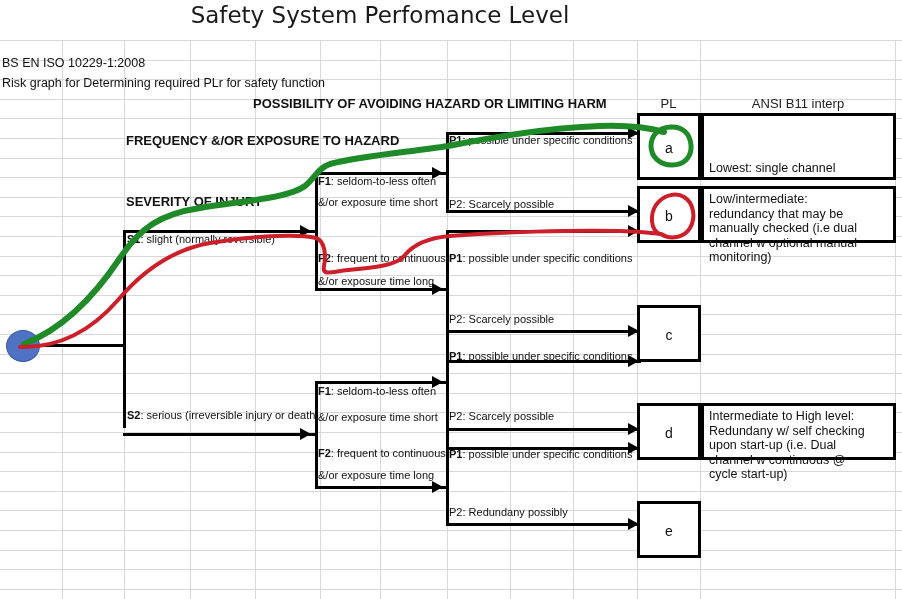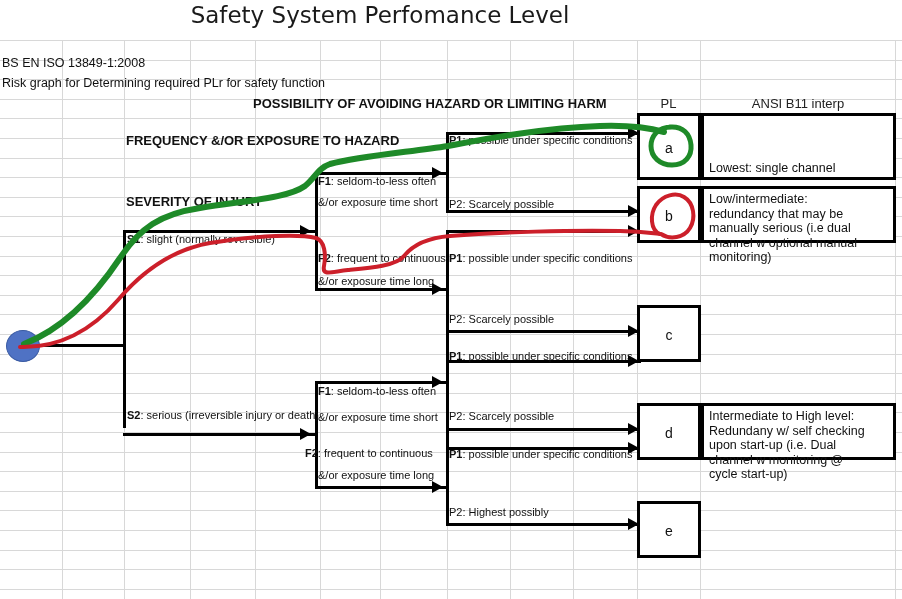--- a/index.html
+++ b/index.html
@@ -91,21 +91,21 @@
       <div class="gl-h" style="top: 491px;"></div>
       <div class="gl-h" style="top: 510px;"></div>
       <div class="gl-h" style="top: 530px;"></div>
       <div class="gl-h" style="top: 550px;"></div>
       <div class="gl-h" style="top: 569px;"></div>
       <div class="gl-h" style="top: 589px;"></div>
     </div>
 
   <div id="title">Safety System Perfomance Level</div>
 
-  <div class="cell-txt" style="left:2px;top:56px;">BS EN ISO 13849-1:2008</div>
+  <div class="cell-txt" style="left:2px;top:56px;">BS EN ISO 10229-1:2008</div>
   <div class="cell-txt" style="left:2px;top:76px;">Risk graph for Determining required PLr for safety function</div>
 
   <div class="hdr-bold" style="left:253px;top:96px;">POSSIBILITY OF AVOIDING HAZARD OR LIMITING HARM</div>
   <div class="hdr-bold" style="left:126px;top:133px;">FREQUENCY &amp;/OR EXPOSURE TO HAZARD</div>
   <div class="hdr-bold" style="left:126px;top:194px;">SEVERITY OF INJURY</div>
   <div class="hdr-plain" style="left:637px;top:96px;width:63px;">PL</div>
   <div class="hdr-plain" style="left:700px;top:96px;width:196px;">ANSI B11 interp</div>
 
   <div class="blk hline" style="left:20px;top:344px;width:106px;"></div>
 
@@ -176,67 +176,67 @@
   <div class="blabel" style="left:318px;top:252px;">
     <b>F2</b><span>: frequent to continuous</span>
   </div>
   <div class="blabel" style="left:318px;top:275px;">&amp;/or exposure time long</div>
 
   <div class="blabel" style="left:318px;top:385px;">
     <b>F1</b><span>: seldom-to-less often</span>
   </div>
   <div class="blabel" style="left:318px;top:411px;">&amp;/or exposure time short</div>
 
-  <div class="blabel" style="left:305px;top:447px;">
+  <div class="blabel" style="left:318px;top:447px;">
     <b>F2</b><span>: frequent to continuous</span>
   </div>
   <div class="blabel" style="left:318px;top:469px;">&amp;/or exposure time long</div>
 
   <div class="blabel" style="left:449px;top:134px;">
     <b>P1</b><span>: possible under specific conditions</span>
   </div>
   <div class="blabel" style="left:449px;top:198px;">P2: Scarcely possible</div>
   <div class="blabel" style="left:449px;top:252px;">
     <b>P1</b><span>: possible under specific conditions</span>
   </div>
   <div class="blabel" style="left:449px;top:313px;">P2: Scarcely possible</div>
   <div class="blabel" style="left:449px;top:350px;">
     <b>P1</b><span>: possible under specific conditions</span>
   </div>
   <div class="blabel" style="left:449px;top:410px;">P2: Scarcely possible</div>
   <div class="blabel" style="left:449px;top:448px;">
     <b>P1</b><span>: possible under specific conditions</span>
   </div>
-  <div class="blabel" style="left:449px;top:506px;">P2: Highest possibly</div>
+  <div class="blabel" style="left:449px;top:506px;">P2: Redundany possibly</div>
 
   <div class="plbox" style="left:637px;top:113px;width:64px;height:67px;">
     <div class="pl-letter" style="left:0;top:24px;width:58px;">a</div>
   </div>
   <div class="ansi-box" style="left:701px;top:113px;width:195px;height:67px;">
     <div class="ansi-bottom">
       <span>Lowest: single channel</span>
     </div>
   </div>
 
   <div class="plbox" style="left:637px;top:186px;width:64px;height:57px;">
     <div class="pl-letter" style="left:0;top:19px;width:58px;">b</div>
   </div>
   <div class="ansi-box" style="left:701px;top:186px;width:195px;height:57px;">
-    <span>Low/intermediate: redundancy that may be manually serious (i.e dual channel w optional manual monitoring)</span>
+    <span>Low/intermediate: redundancy that may be manually checked (i.e dual channel w optional manual monitoring)</span>
   </div>
 
   <div class="plbox" style="left:637px;top:305px;width:64px;height:57px;">
     <div class="pl-letter" style="left:0;top:19px;width:58px;">c</div>
   </div>
 
   <div class="plbox" style="left:637px;top:403px;width:64px;height:57px;">
     <div class="pl-letter" style="left:0;top:19px;width:58px;">d</div>
   </div>
   <div class="ansi-box" style="left:701px;top:403px;width:195px;height:57px;">
-    <span>Intermediate to High level: Redundany w/ self checking upon start-up (i.e. Dual channel w monitoring @ cycle start-up)</span>
+    <span>Intermediate to High level: Redundany w/ self checking upon start-up (i.e. Dual channel w continuous @ cycle start-up)</span>
   </div>
 
   <div class="plbox" style="left:637px;top:501px;width:64px;height:57px;">
     <div class="pl-letter" style="left:0;top:19px;width:58px;">e</div>
   </div>
 
   <div id="startdot" style="left:6px;top:330px;width:32px;height:30px;"></div>
 
   <svg class="overlay" viewBox="0 0 902 599" xmlns="http://www.w3.org/2000/svg">
 

